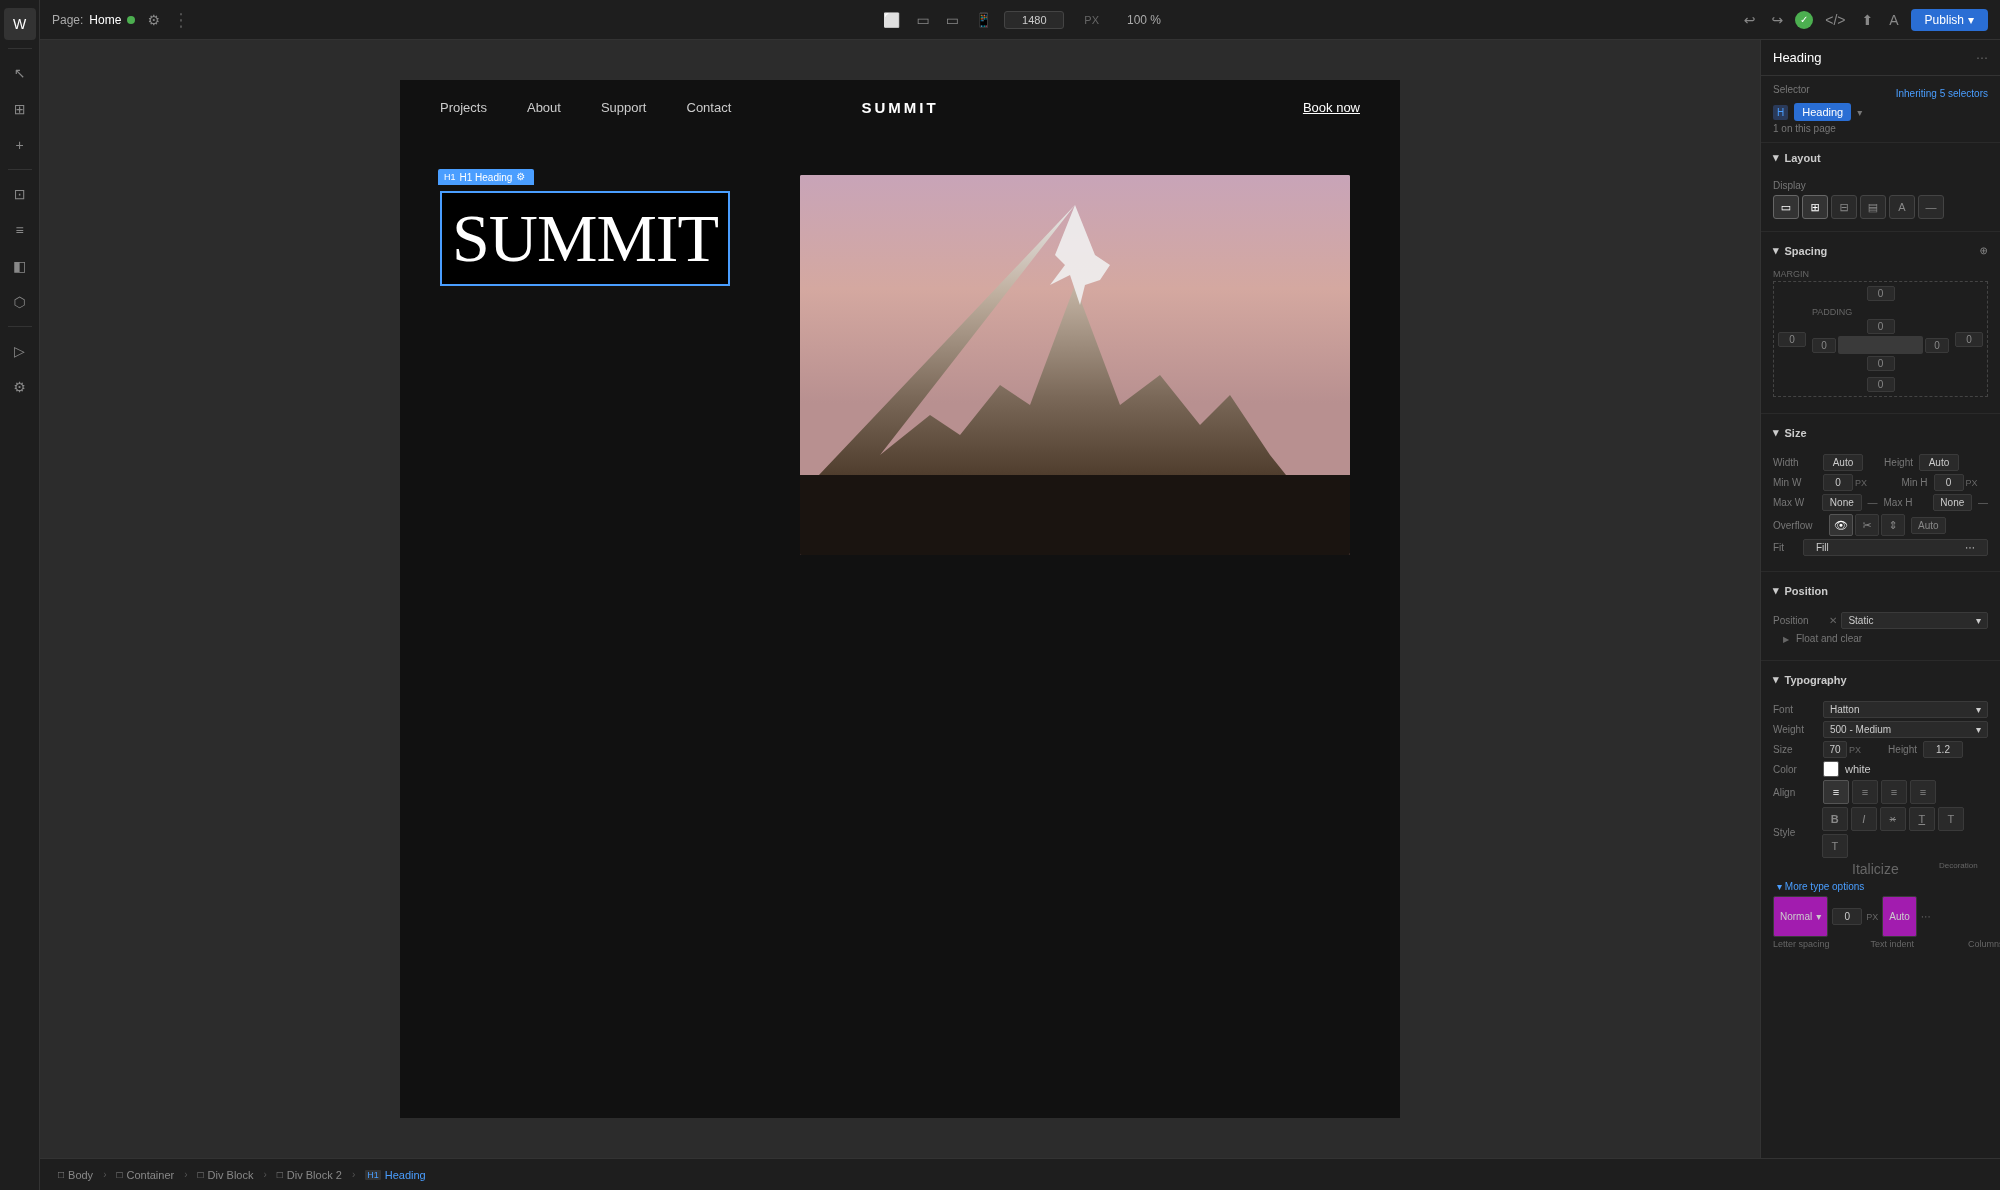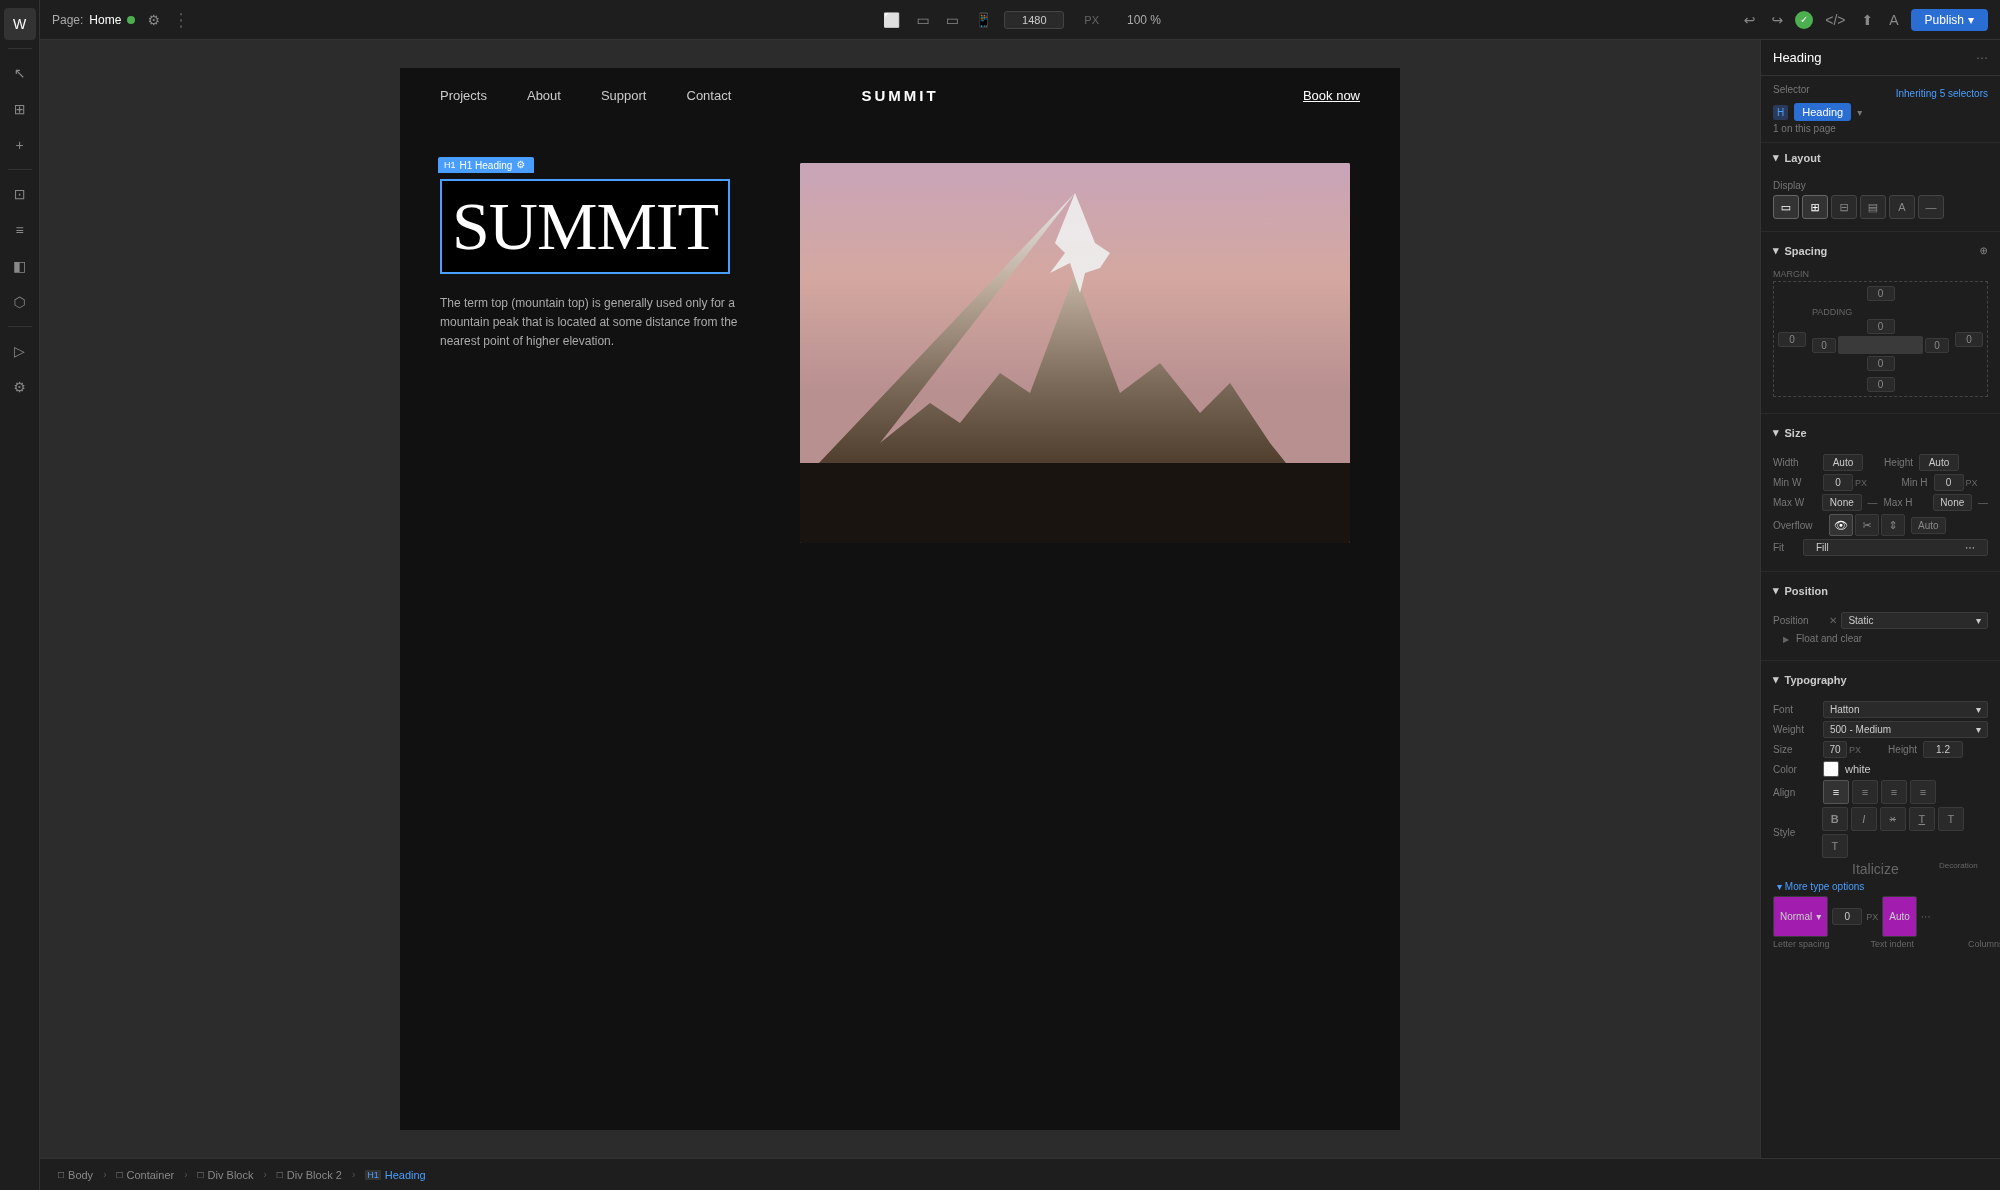--- a/index.html
+++ b/index.html
@@ -67,21 +67,21 @@
     }
 
     
     .canvas {
       flex: 1;
       background: #2c2c2c;
       overflow: auto;
       position: relative;
       display: flex;
       justify-content: center;
-      padding: 28px 20px;
+      padding: 40px 20px;
     }
 
     .page-canvas {
       background: #111;
       width: 1000px;
       min-height: 700px;
       position: relative;
       flex-shrink: 0;
     }
 
@@ -466,21 +466,20 @@
                 <span style="font-size:9px;">H1</span>
                 <span>H1 Heading</span>
                 <span class="heading-gear">⚙</span>
               </div>
               <div class="heading-block">
                 <div class="main-heading">
                   <span>SUMMIT</span><br>
                 </div>
               </div>
             </div>
-            <div class="sub-text">The term top (mountain top) is generally used only for a mountain peak that is located at some distance from the nearest point of higher elevation.</div>
           </div>
 
           <div class="mountain-image">
             <svg class="mountain-svg" viewBox="0 0 550 380" xmlns="http://www.w3.org/2000/svg">
               <defs>
                 <linearGradient id="sky" x1="0" y1="0" x2="0" y2="1">
                   <stop offset="0%" stop-color="#c8a4b8"></stop>
                   <stop offset="30%" stop-color="#d4a8a0"></stop>
                   <stop offset="60%" stop-color="#b89090"></stop>
                 </linearGradient>

